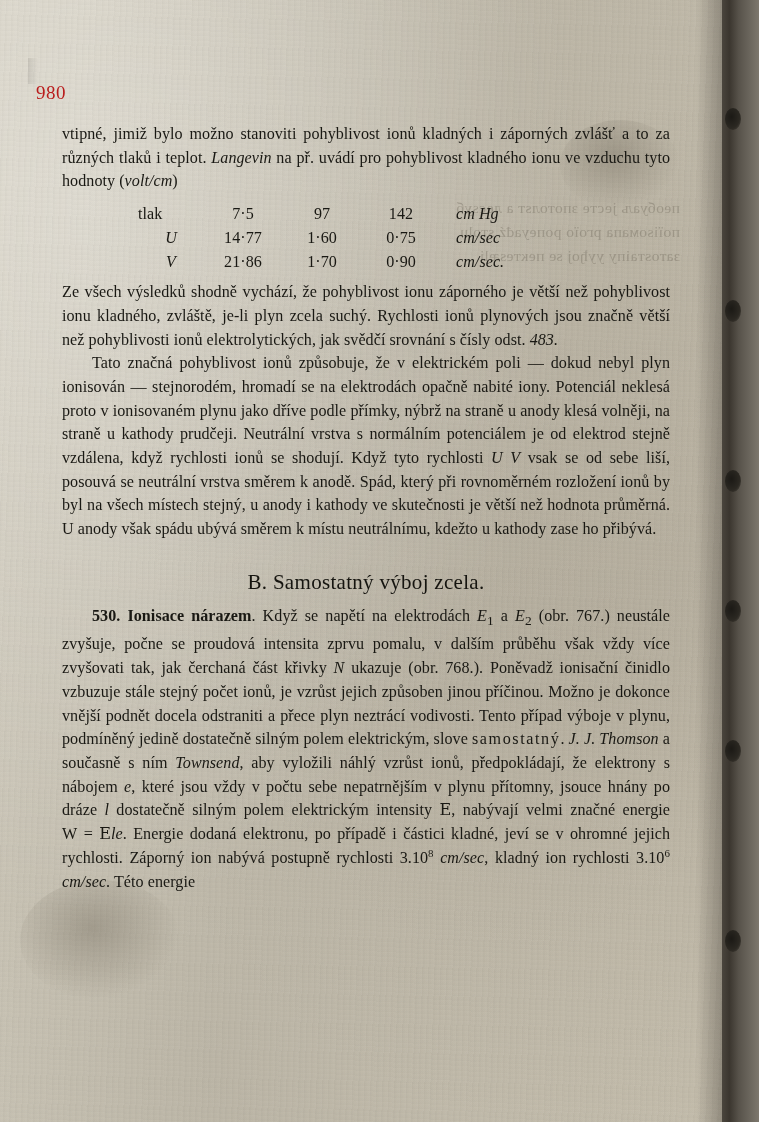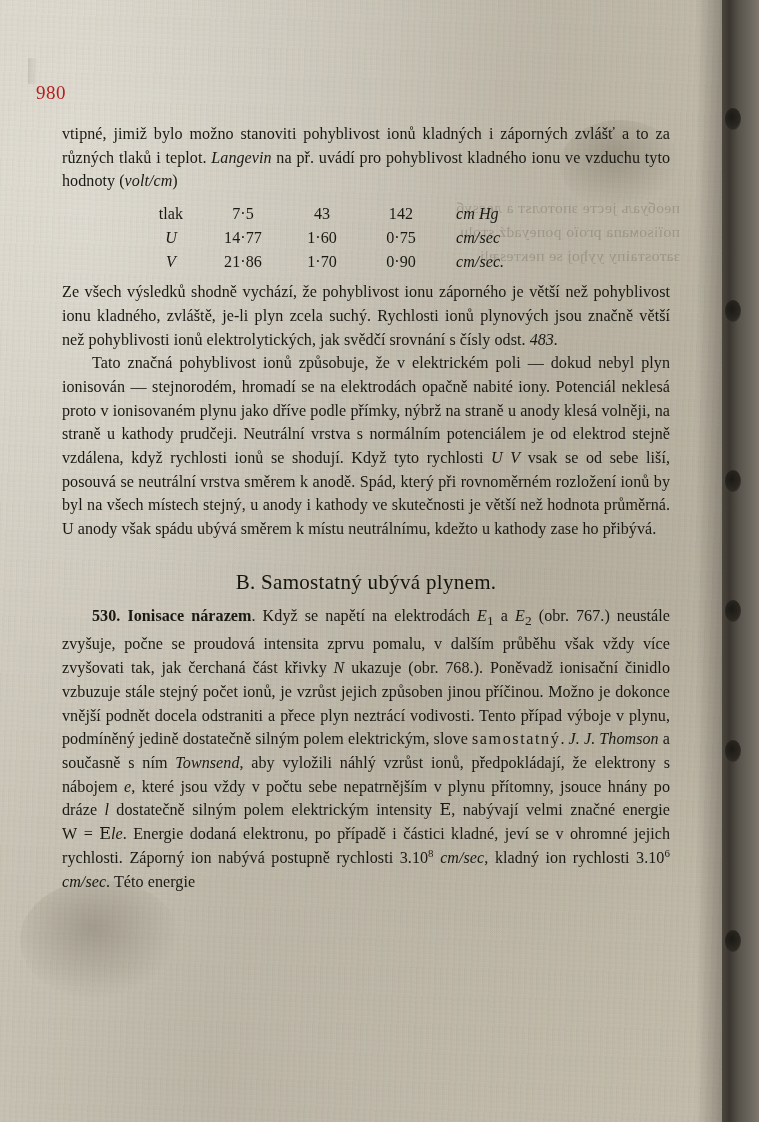--- a/index.html
+++ b/index.html
@@ -166,23 +166,23 @@
     <div class="folio-clip"></div>
     <div class="folio">980</div>
 
     <div class="body-text">
       <p>vtipné, jimiž bylo možno stanoviti pohyblivost ionů kladných i záporných zvlášť a to za různých tlaků i teplot. <i>Langevin</i> na př. uvádí pro pohyblivost kladného ionu ve vzduchu tyto hodnoty (<i>volt/cm</i>)</p>
 
       <div class="tbl">
         <table>
           <tbody>
               <tr>
-            <td class="lbl" style="font-style:normal;text-align:center;">tlak</td>
+            <td class="lbl" style="font-style:normal;">tlak</td>
             <td class="c1">7·5</td>
-            <td class="c2">43</td>
+            <td class="c2">97</td>
             <td class="c3">142</td>
             <td class="u">cm Hg</td>
           </tr>
           <tr>
             <td class="lbl up" style="text-align:center;">U</td>
             <td class="c1">14·77</td>
             <td class="c2">1·60</td>
             <td class="c3">0·75</td>
             <td class="u">cm/sec</td>
           </tr>
@@ -193,21 +193,21 @@
             <td class="c3">0·90</td>
             <td class="u">cm/sec.</td>
           </tr>
         </tbody>
           </table>
       </div>
 
       <p>Ze všech výsledků shodně vychází, že pohyblivost ionu záporného je větší než pohyblivost ionu kladného, zvláště, je-li plyn zcela suchý. Rychlosti ionů plynových jsou značně větší než pohyblivosti ionů elektrolytických, jak svědčí srovnání s čísly odst. <i>483.</i></p>
       <p class="ind">Tato značná pohyblivost ionů způsobuje, že v elektrickém poli — dokud nebyl plyn ionisován — stejnorodém, hromadí se na elektrodách opačně nabité iony. Potenciál neklesá proto v ionisovaném plynu jako dříve podle přímky, nýbrž na straně u anody klesá volněji, na straně u kathody prudčeji. Neutrální vrstva s normálním potenciálem je od elektrod stejně vzdálena, když rychlosti ionů se shodují. Když tyto rychlosti <i>U V</i> vsak se od sebe liší, posouvá se neutrální vrstva směrem k anodě. Spád, který při rovnoměrném rozložení ionů by byl na všech místech stejný, u anody i kathody ve skutečnosti je větší než hodnota průměrná. U anody však spádu ubývá směrem k místu neutrálnímu, kdežto u kathody zase ho přibývá.</p>
 
-      <div class="sec-head">B. Samostatný ubývá plynem.</div>
+      <div class="sec-head">B. Samostatný výboj zcela.</div>
 
       <p>
         <span style="display:inline-block; width:30px;"></span><span class="run-in">530.</span><span>&nbsp;</span><span class="run-in">Ionisace nárazem</span><span>. Když se napětí na elektrodách <i>E</i><sub>1</sub> a <i>E</i><sub>2</sub> (obr. 767.) neustále zvyšuje, počne se proudová intensita zprvu pomalu, v dalším průběhu však vždy více zvyšovati tak, jak čerchaná část křivky <i>N</i> ukazuje (obr. 768.). Poněvadž ionisační činidlo vzbuzuje stále stejný počet ionů, je vzrůst jejich způsoben jinou příčinou. Možno je dokonce vnější podnět docela odstraniti a přece plyn neztrácí vodivosti. Tento případ výboje v plynu, podmíněný jedině dostatečně silným polem elektrickým, slove <span class="smallcaps">samostatný</span>. <i>J. J. Thomson</i> a současně s ním <i>Townsend</i>, aby vyložili náhlý vzrůst ionů, předpokládají, že elektrony s nábojem <i>e</i>, které jsou vždy v počtu sebe nepatrnějším v plynu přítomny, jsouce hnány po dráze <i>l</i> dostatečně silným polem elektrickým intensity <span class="frak">E</span>, nabývají velmi značné energie W&nbsp;=&nbsp;<span class="frak">E</span><i>le</i>. Energie dodaná elektronu, po případě i částici kladné, jeví se v ohromné jejich rychlosti. Záporný ion nabývá postupně rychlosti 3.10<sup>8</sup> <i>cm/sec</i>, kladný ion rychlosti 3.10<sup>6</sup> <i>cm/sec</i>. Této energie</span>
       </p>
     </div>
   </div>
 
   <div class="edge-shadow"></div>
   <div class="gutter">
     <div class="dust" style="top:108px;"></div>

